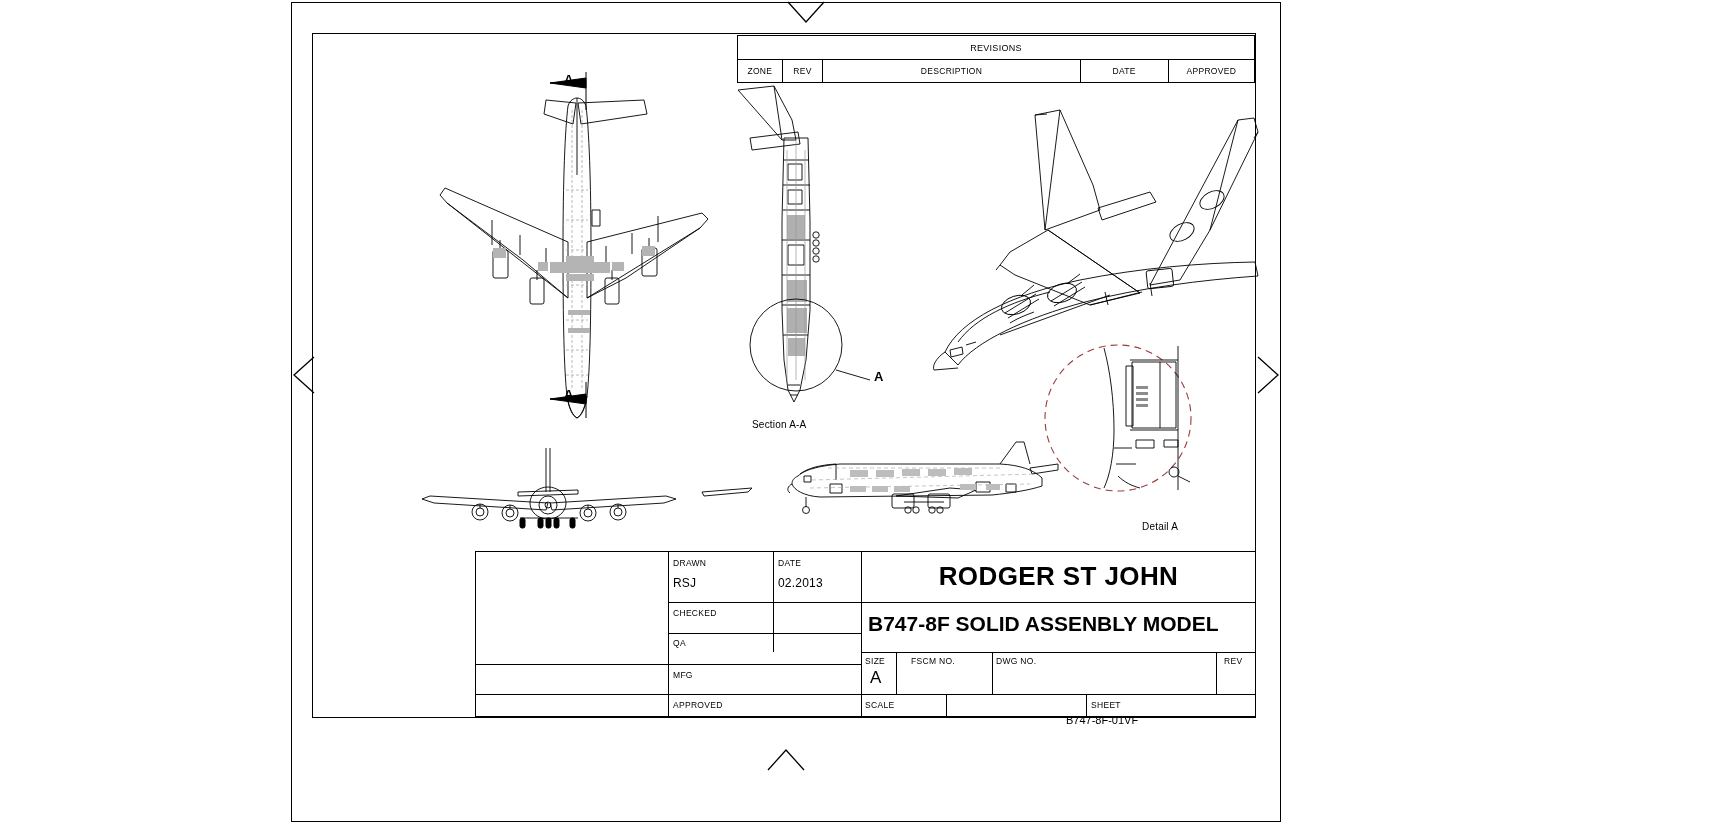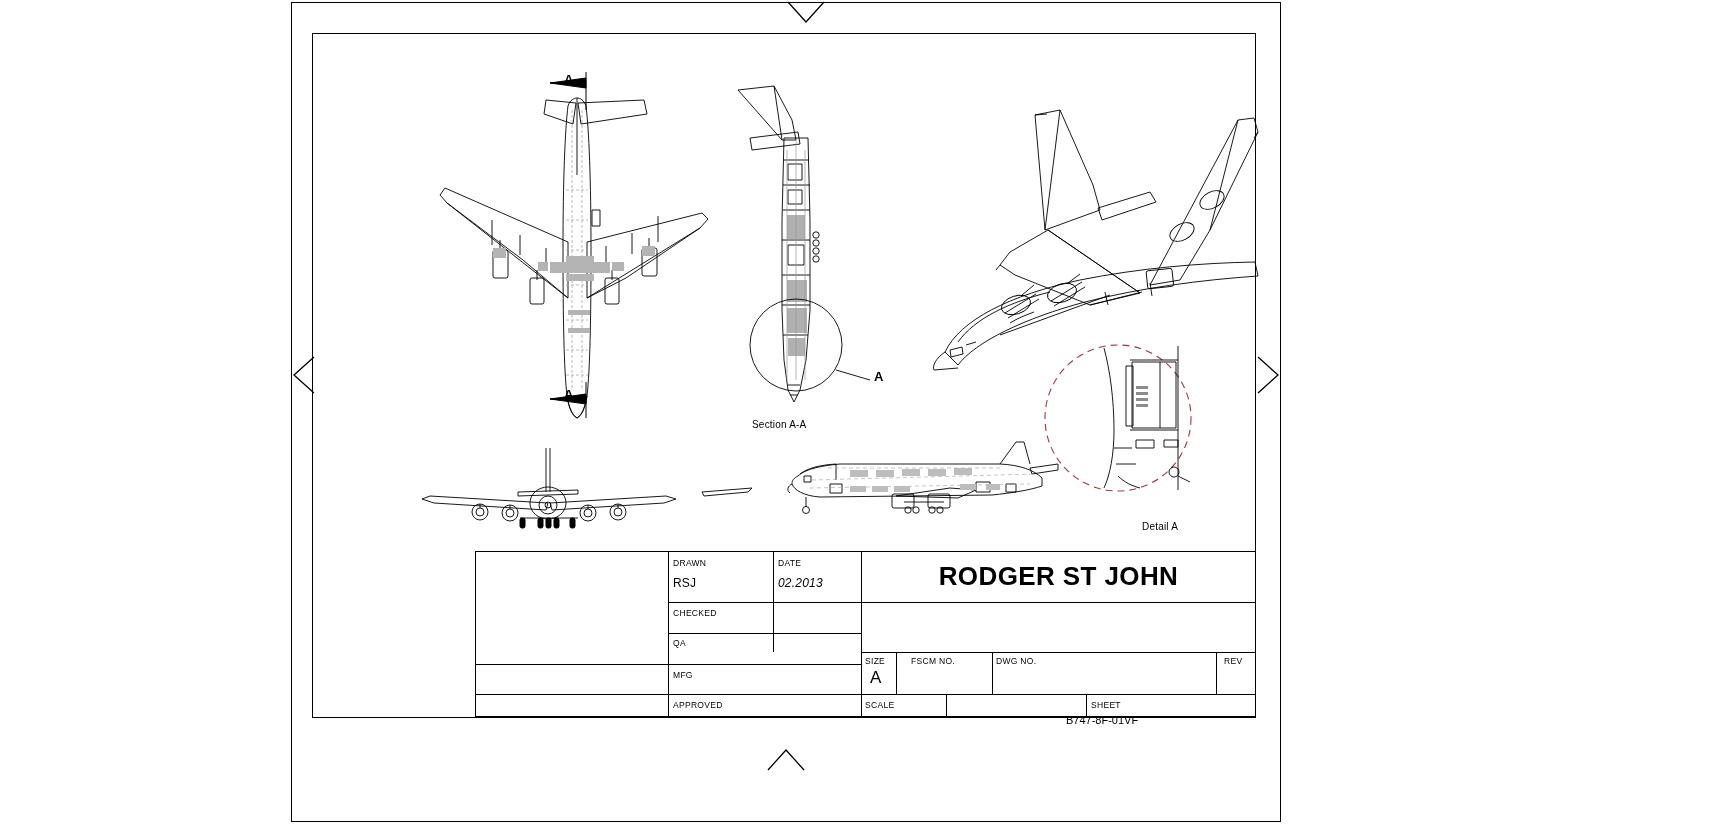--- a/index.html
+++ b/index.html
@@ -151,20 +151,34 @@
     <svg width="22" height="40" viewBox="0 0 22 40">
         <polyline points="22,2 2,20 22,38" fill="none" stroke="#000" stroke-width="1.3"></polyline>
       </svg>
   </div>
   <div class="edge-arrow" style="left:1258px; top:355px;">
     <svg width="22" height="40" viewBox="0 0 22 40">
         <polyline points="0,2 20,20 0,38" fill="none" stroke="#000" stroke-width="1.3"></polyline>
       </svg>
   </div>
 
+  <table class="rev-table">
+    <tbody>
+        <tr class="rev-title-row">
+      <td colspan="5">REVISIONS</td>
+    </tr>
+    <tr class="rev-head-row">
+      <td style="width:44px">ZONE</td>
+      <td style="width:40px">REV</td>
+      <td style="width:260px">DESCRIPTION</td>
+      <td style="width:88px">DATE</td>
+      <td style="width:86px">APPROVED</td>
+    </tr>
+  </tbody>
+    </table>
 
   <div class="view" style="left:390px; top:70px;">
     <svg width="320" height="350" viewBox="0 0 320 350">
       <g fill="none" stroke="#000" stroke-width="0.9" stroke-linejoin="round">
 
         <path d="M196,36 C199,60 201,110 201,180 C201,250 200,300 197,326
                  C195,340 191,346 187,348 C183,346 179,340 177,326
                  C174,300 173,250 173,180 C173,110 175,60 178,36
                  C180,30 184,28 187,28 C190,28 194,30 196,36 Z"></path>
 
@@ -501,26 +515,27 @@
     <div class="tb-line tb-h" style="left:192px; top:81px; width:193px;"></div>
     <div class="tb-line tb-h" style="left:0px;   top:112px; width:385px;"></div>
     <div class="tb-line tb-h" style="left:0px;   top:142px; width:385px;"></div>
 
     <div class="tb-line tb-h" style="left:385px; top:50px;  width:395px;"></div>
     <div class="tb-line tb-h" style="left:385px; top:100px; width:395px;"></div>
     <div class="tb-line tb-h" style="left:385px; top:142px; width:395px;"></div>
 
     <div class="tb-company">RODGER ST JOHN</div>
 
+    <div class="tb-drawingname">B747-8F SOLID ASSENBLY MODEL</div>
 
     <div class="tb-label" style="left:197px; top:6px;">DRAWN</div>
     <div class="tb-value" style="left:197px; top:24px;">RSJ</div>
 
     <div class="tb-label" style="left:302px; top:6px;">DATE</div>
-    <div class="tb-value" style="left:302px; top:24px;font-style:italic;">02.2013</div>
+    <div class="tb-value" style="left:302px; top:24px;">02.2013</div>
 
     <div class="tb-label" style="left:197px; top:56px;">CHECKED</div>
 
     <div class="tb-label" style="left:197px; top:70px;margin-top:16px;">QA</div>
 
     <div class="tb-label" style="left:197px; top:118px;">MFG</div>
 
     <div class="tb-label" style="left:197px; top:148px;">APPROVED</div>
 
     <div class="tb-label" style="left:389px; top:104px;">SIZE</div>

